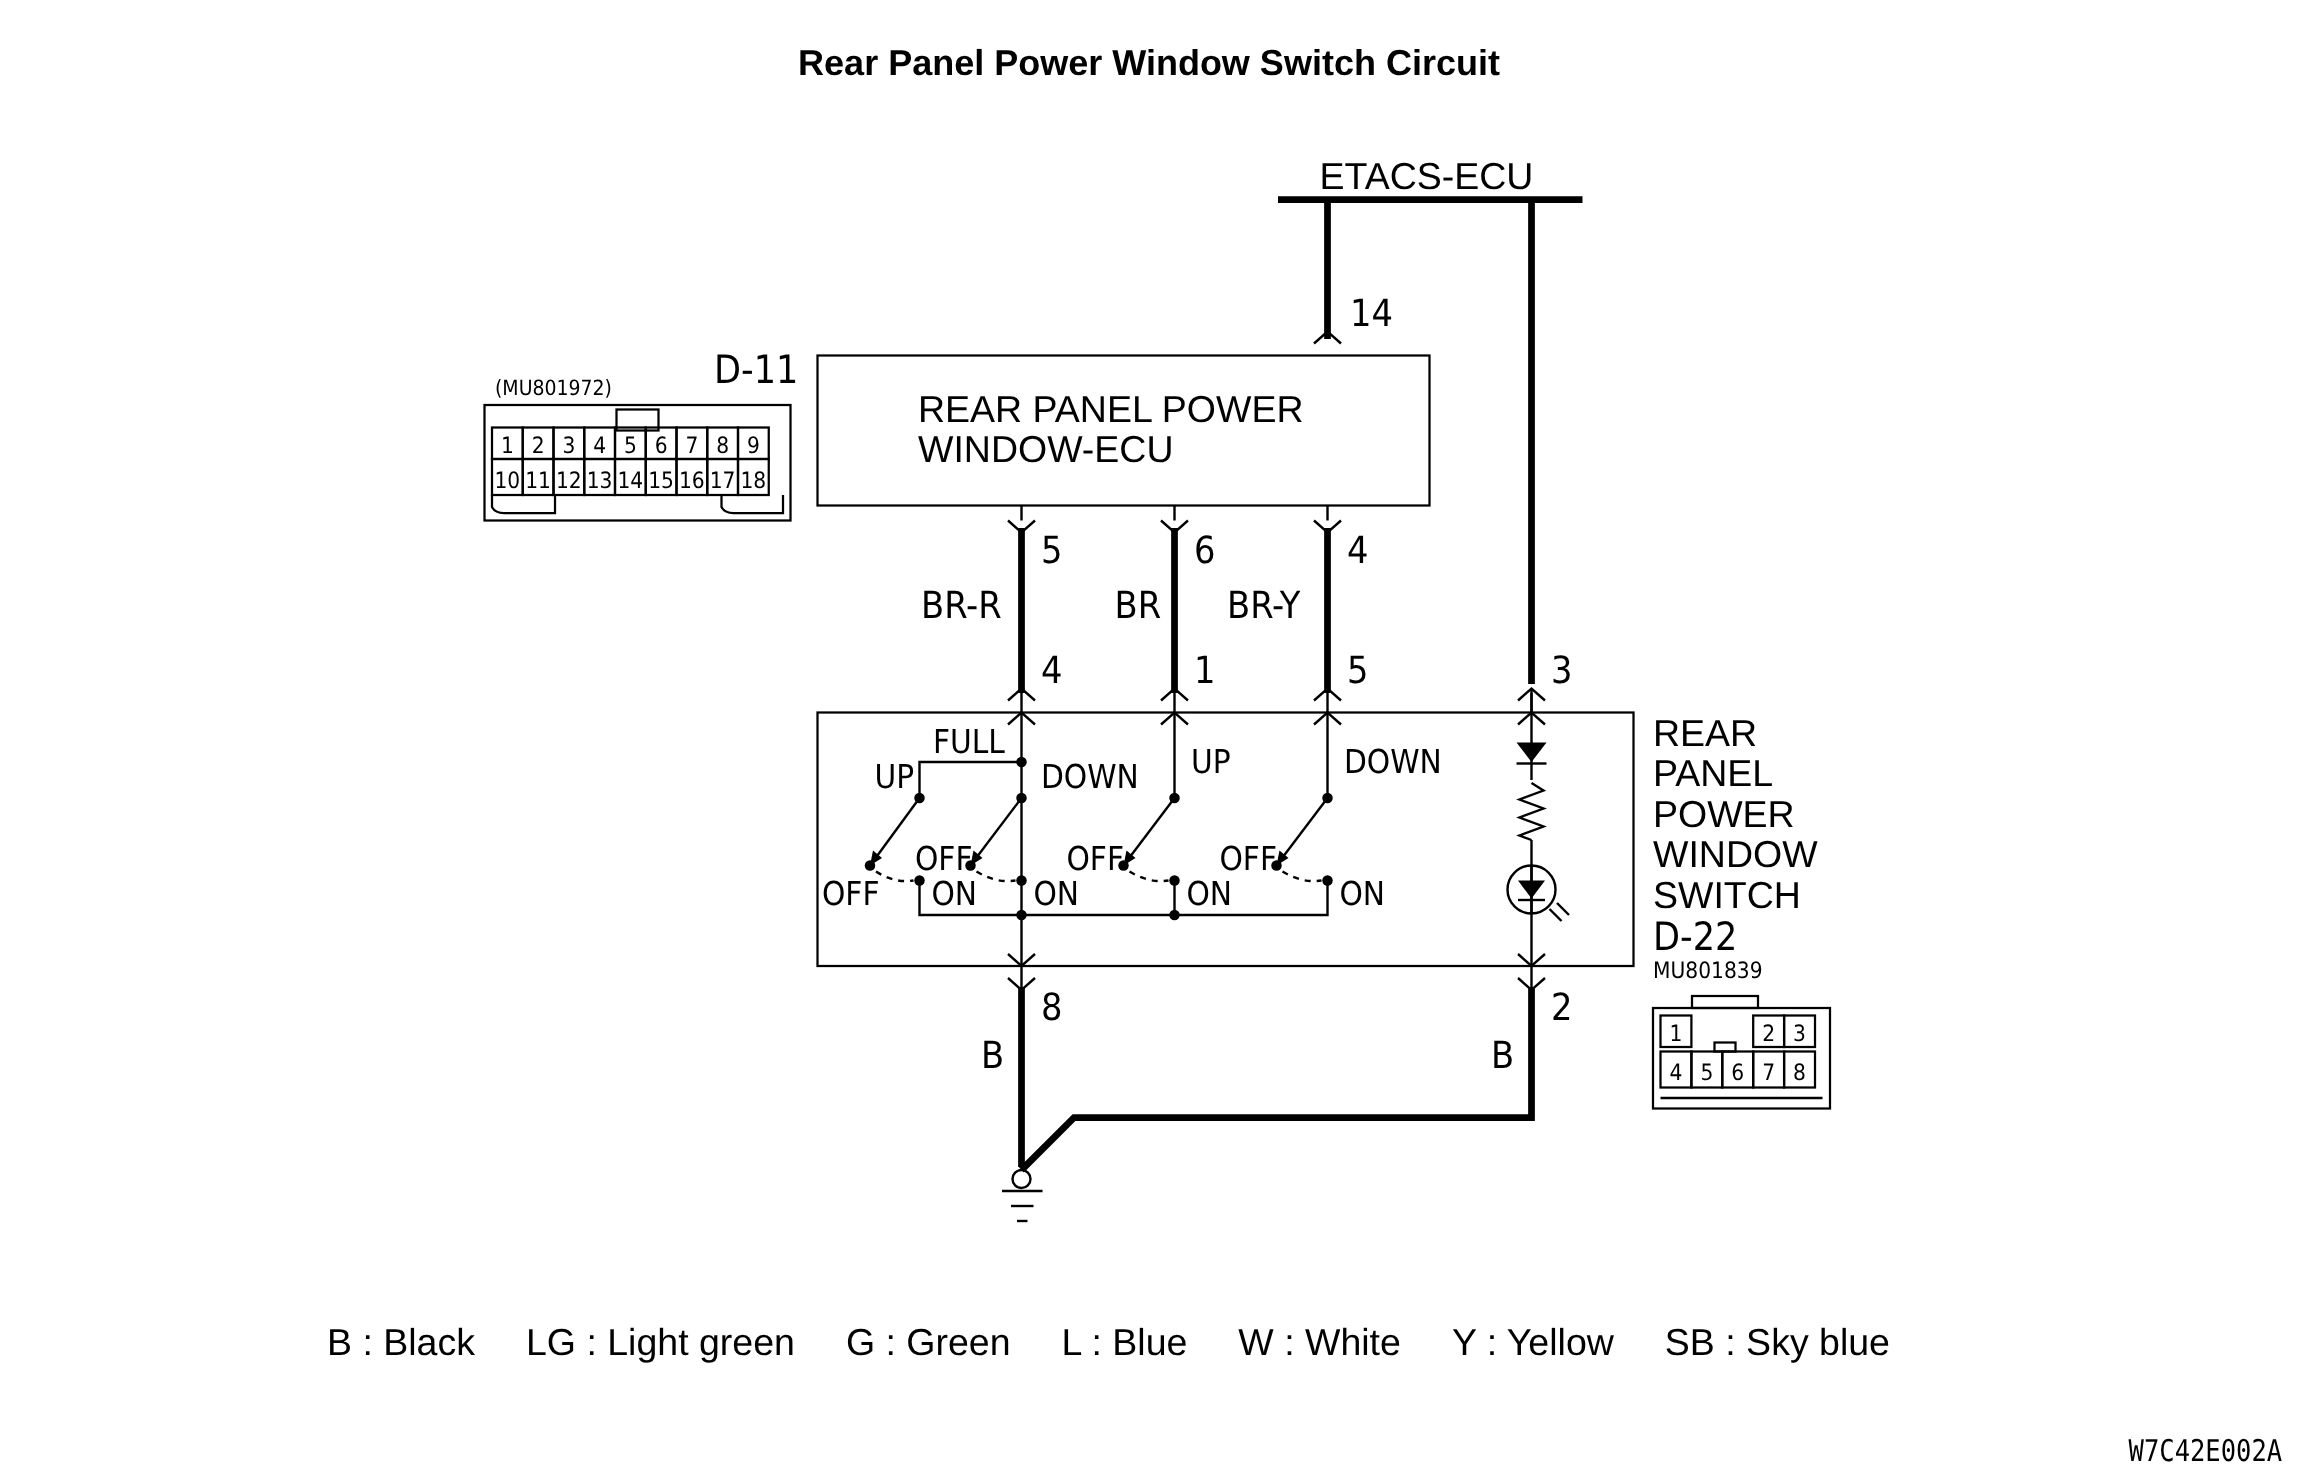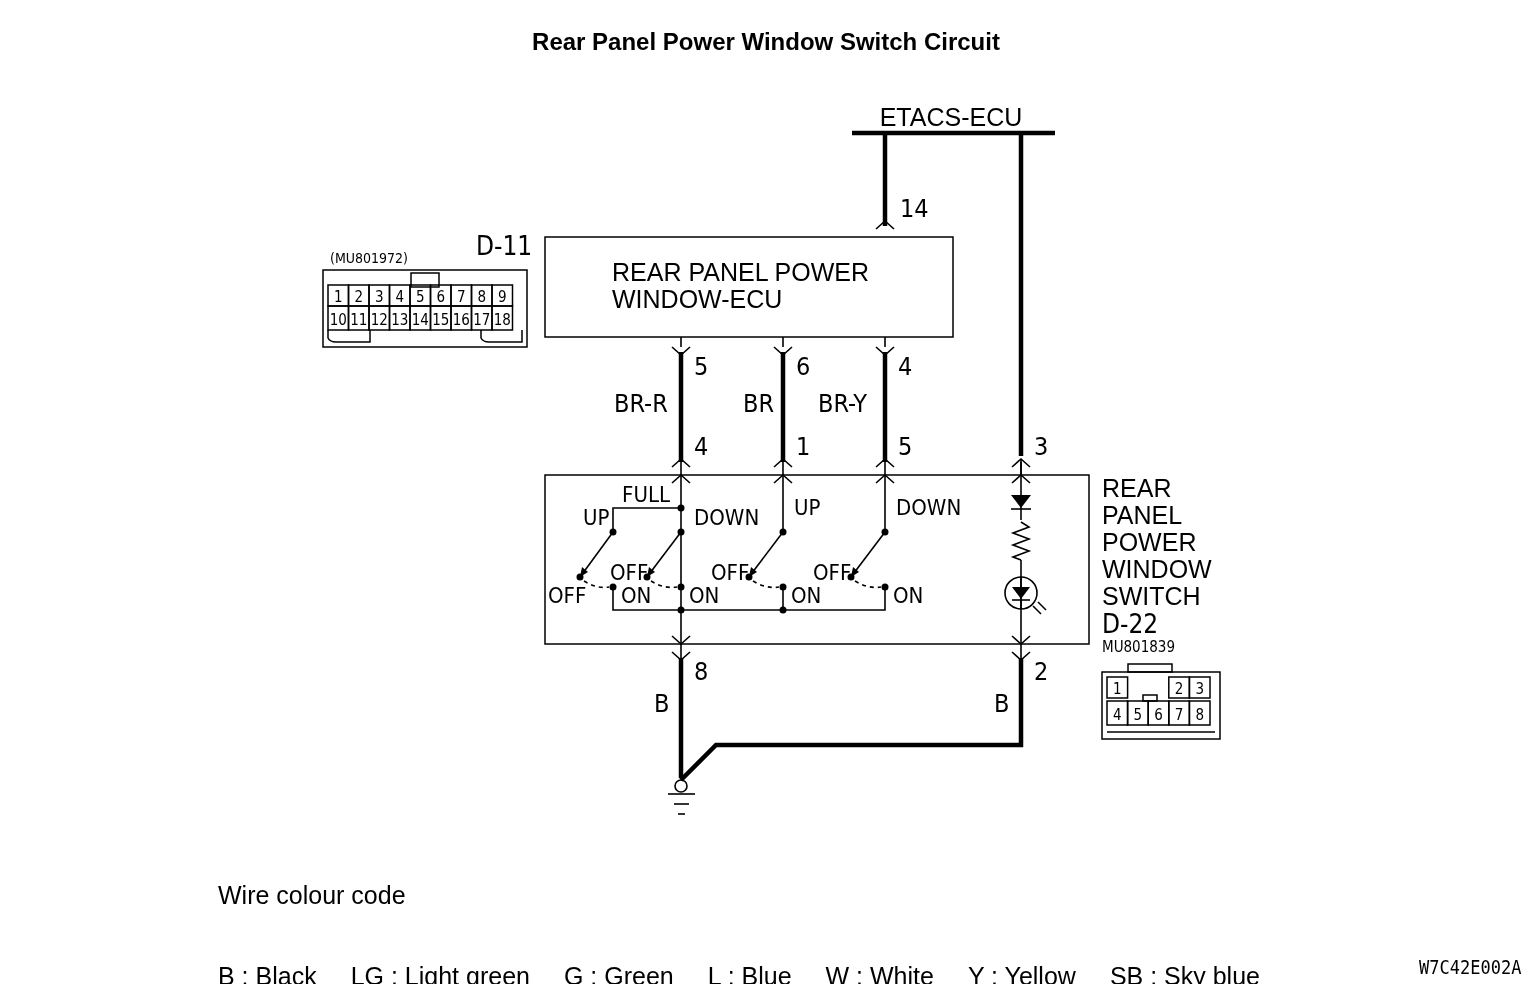--- a/index.html
+++ b/index.html
@@ -235,18 +235,17 @@
     <text class="c" x="654" y="712" font-size="25">B</text>
     <text class="c" x="994" y="712" font-size="25">B</text>
     <circle cx="681" cy="786" r="6" fill="#fff" class="thin"></circle>
     <line x1="668" y1="794" x2="695" y2="794" class="thin"></line>
     <line x1="674" y1="804" x2="689" y2="804" class="thin"></line>
     <line x1="678" y1="814" x2="685" y2="814" class="thin"></line>
   </g>
 </svg>
 
 <div id="legend">
-  <div>Wire colour code</div>
   <div class="row" id="lrow1"><span>B : Black</span><span>LG : Light green</span><span>G : Green</span><span>L : Blue</span><span>W : White</span><span>Y : Yellow</span><span>SB : Sky blue</span></div>
   
 </div>
 
 <div id="code">W7C42E002A</div>
 
 </body></html>

